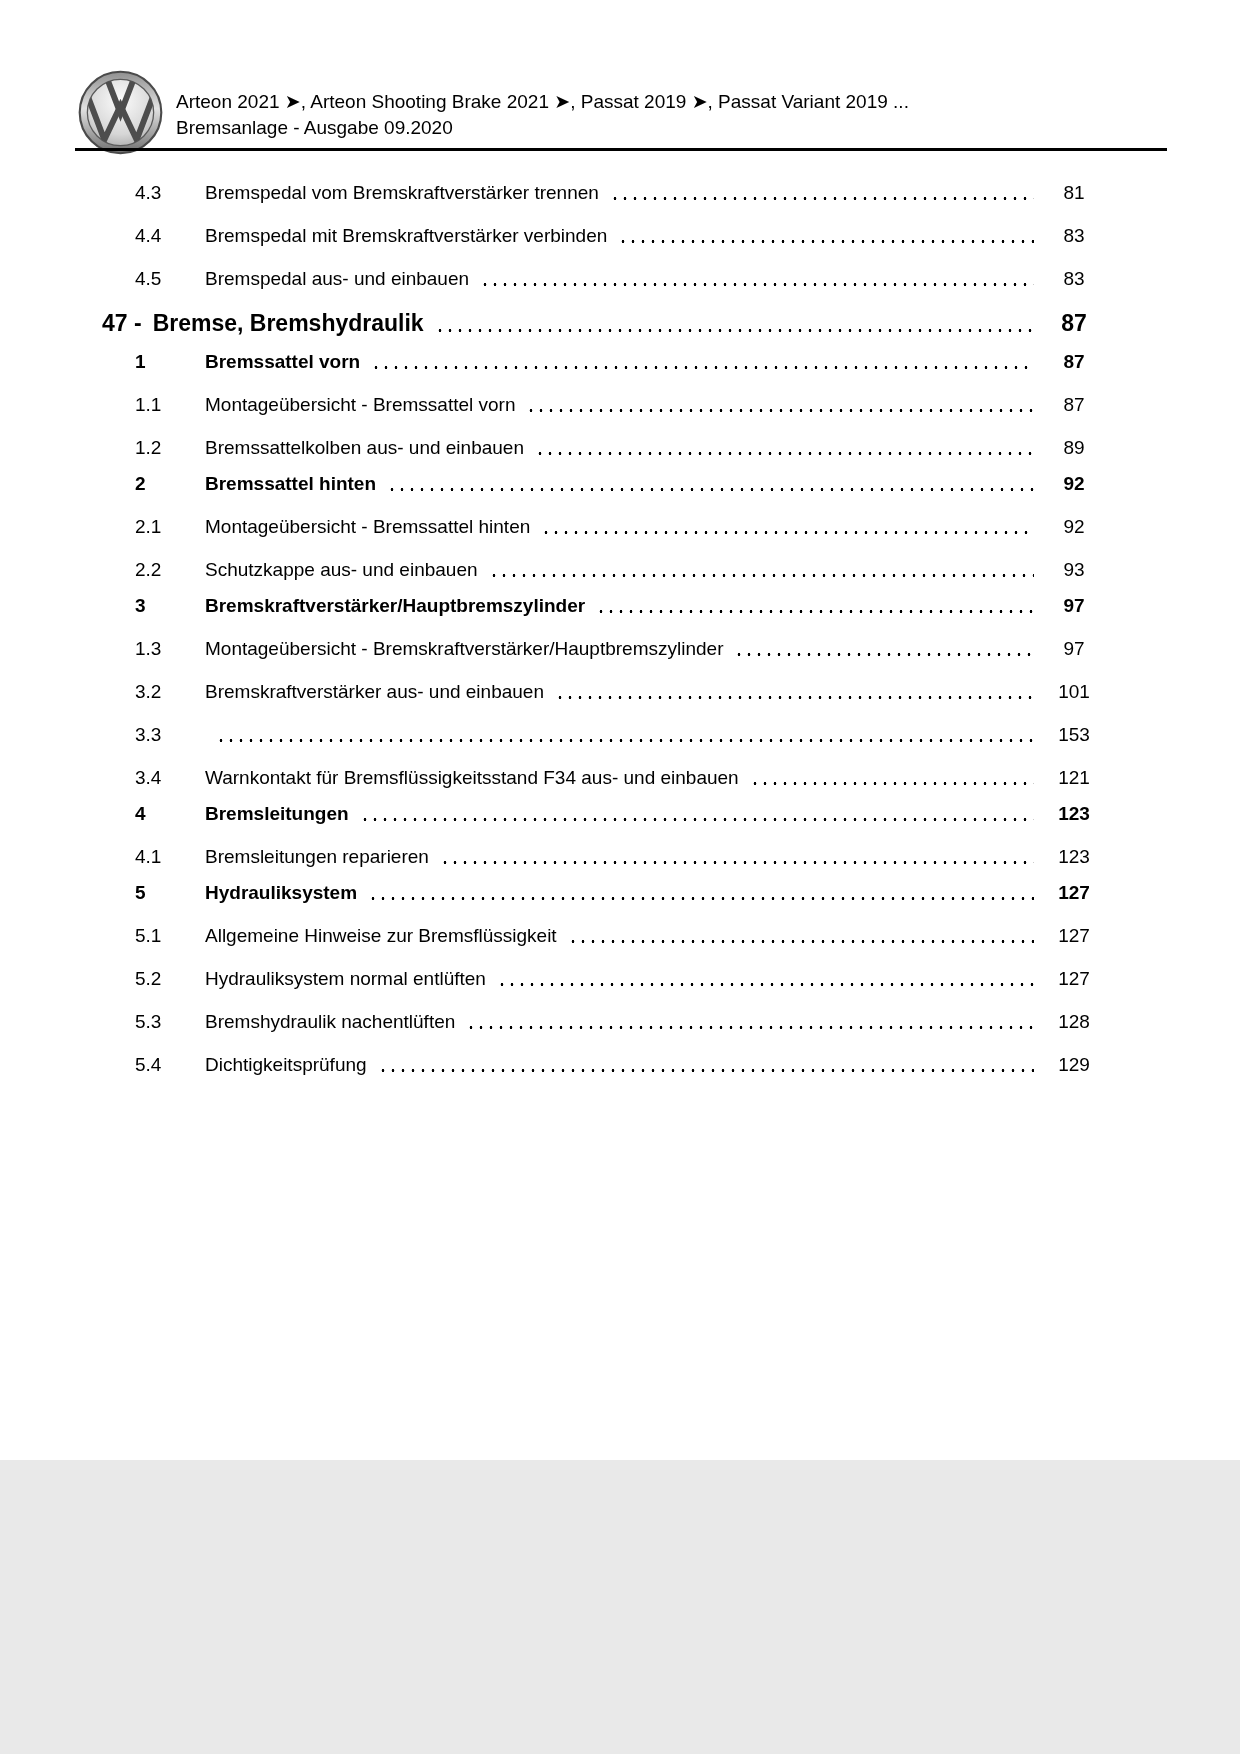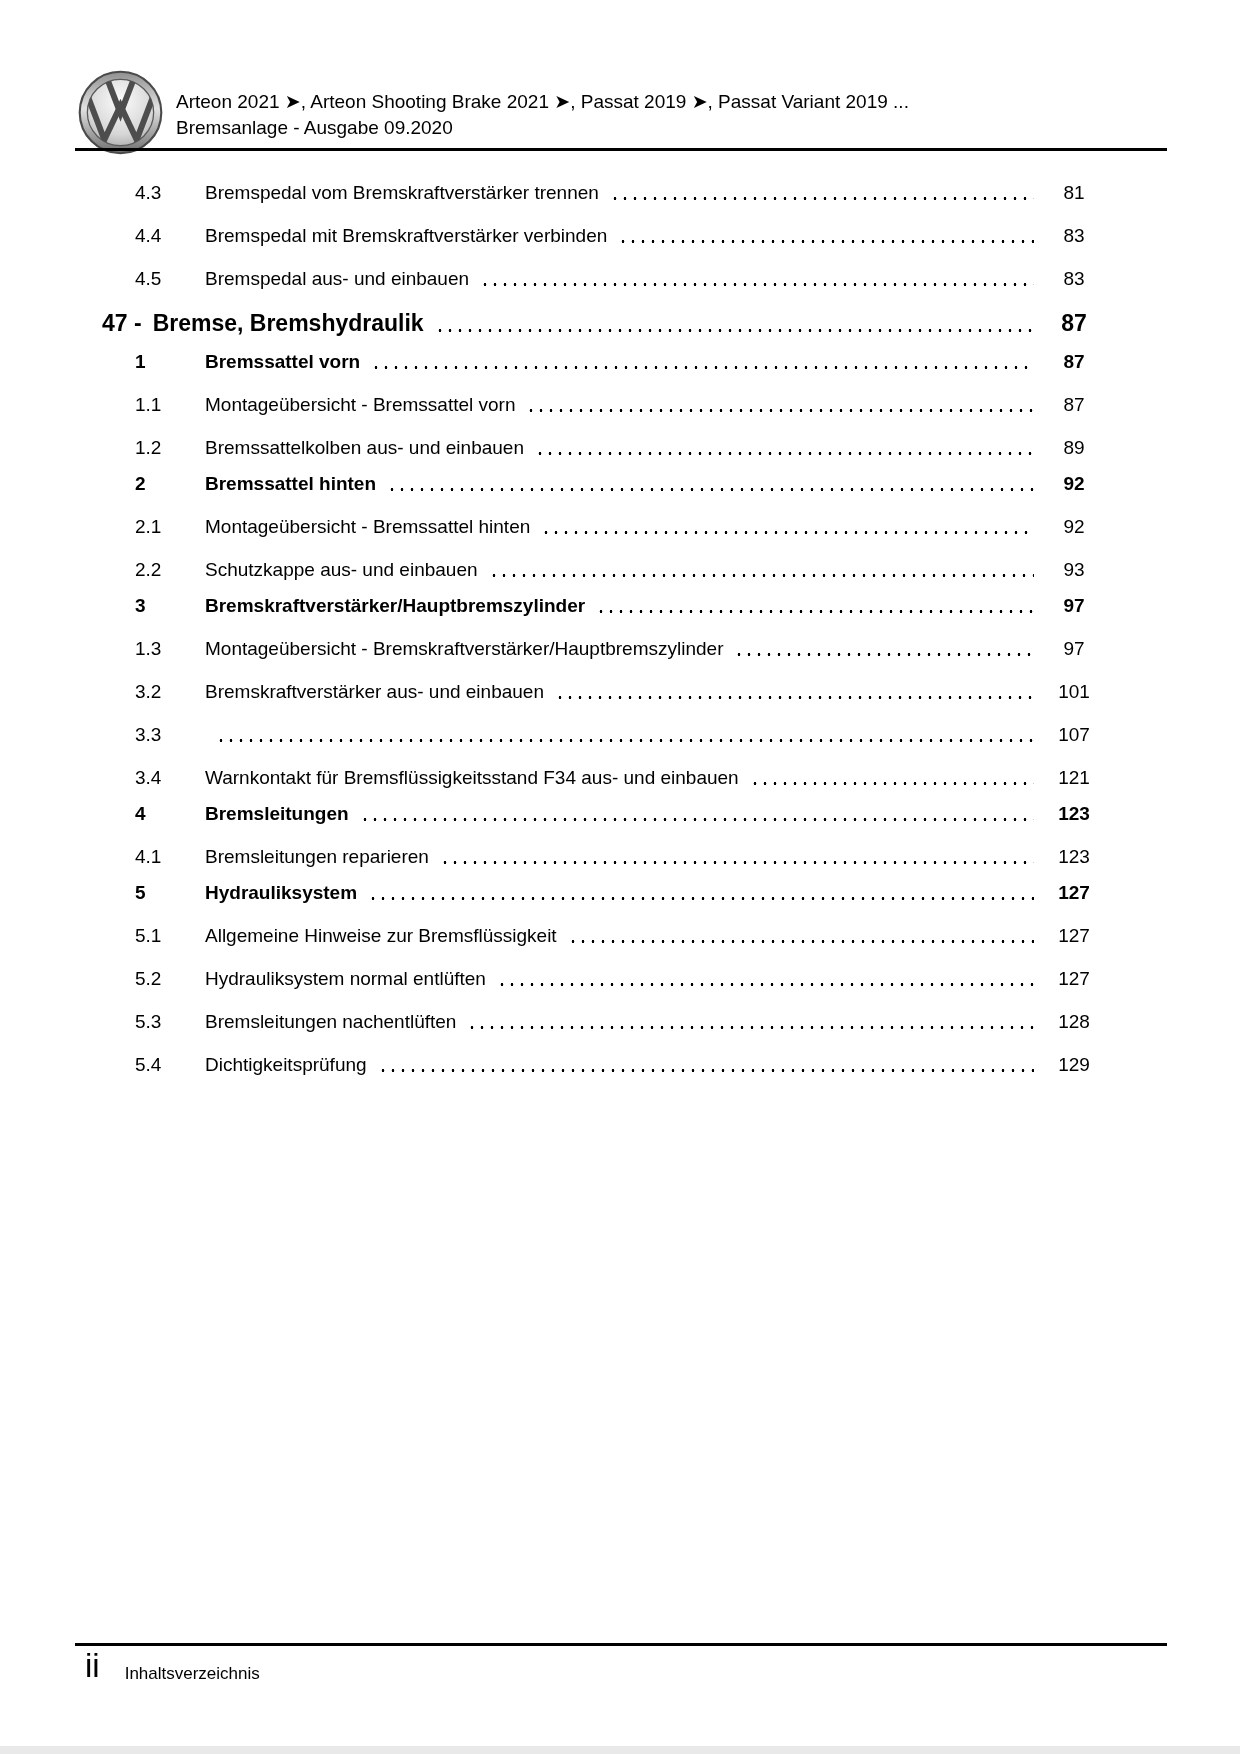--- a/index.html
+++ b/index.html
@@ -1,19 +1,19 @@
 <!DOCTYPE html>
 <html lang="de"><head>
 <meta charset="utf-8">
 <style>
   html, body { margin: 0; padding: 0; background: #e9e9e9; }
   .page {
     position: relative;
     width: 1240px;
-    height: 1746px;
+    height: 1460px;
     background: #ffffff;
     font-family: "Liberation Sans", "DejaVu Sans", sans-serif;
     color: #000;
     overflow: hidden;
     margin: 0 auto;
   }
 
   
   .header { position: absolute; top: 70px; left: 78px; display: flex; }
   .logo { width: 85px; height: 85px; flex: 0 0 85px; }
@@ -163,21 +163,21 @@
       </div>
       <div class="toc-row sub">
         <span class="num">3.2</span>
         <span class="title">Bremskraftverstärker aus- und einbauen</span>
         <span class="leader"></span>
         <span class="page-num">101</span>
       </div>
       <div class="toc-row sub">
         <span class="num">3.3</span>
         <span class="leader"></span>
-        <span class="page-num">107</span>
+        <span class="page-num">153</span>
       </div>
       <div class="toc-row sub">
         <span class="num">3.4</span>
         <span class="title">Warnkontakt für Bremsflüssigkeitsstand F34 aus- und einbauen</span>
         <span class="leader"></span>
         <span class="page-num">121</span>
       </div>
       <div class="toc-row group">
         <span class="num">4</span>
         <span class="title">Bremsleitungen</span>
@@ -203,21 +203,21 @@
         <span class="page-num">127</span>
       </div>
       <div class="toc-row sub">
         <span class="num">5.2</span>
         <span class="title">Hydrauliksystem normal entlüften</span>
         <span class="leader"></span>
         <span class="page-num">127</span>
       </div>
       <div class="toc-row sub">
         <span class="num">5.3</span>
-        <span class="title">Bremsleitungen nachentlüften</span>
+        <span class="title">Bremshydraulik nachentlüften</span>
         <span class="leader"></span>
         <span class="page-num">128</span>
       </div>
       <div class="toc-row sub">
         <span class="num">5.4</span>
         <span class="title">Dichtigkeitsprüfung</span>
         <span class="leader"></span>
         <span class="page-num">129</span>
       </div>
     </main>

